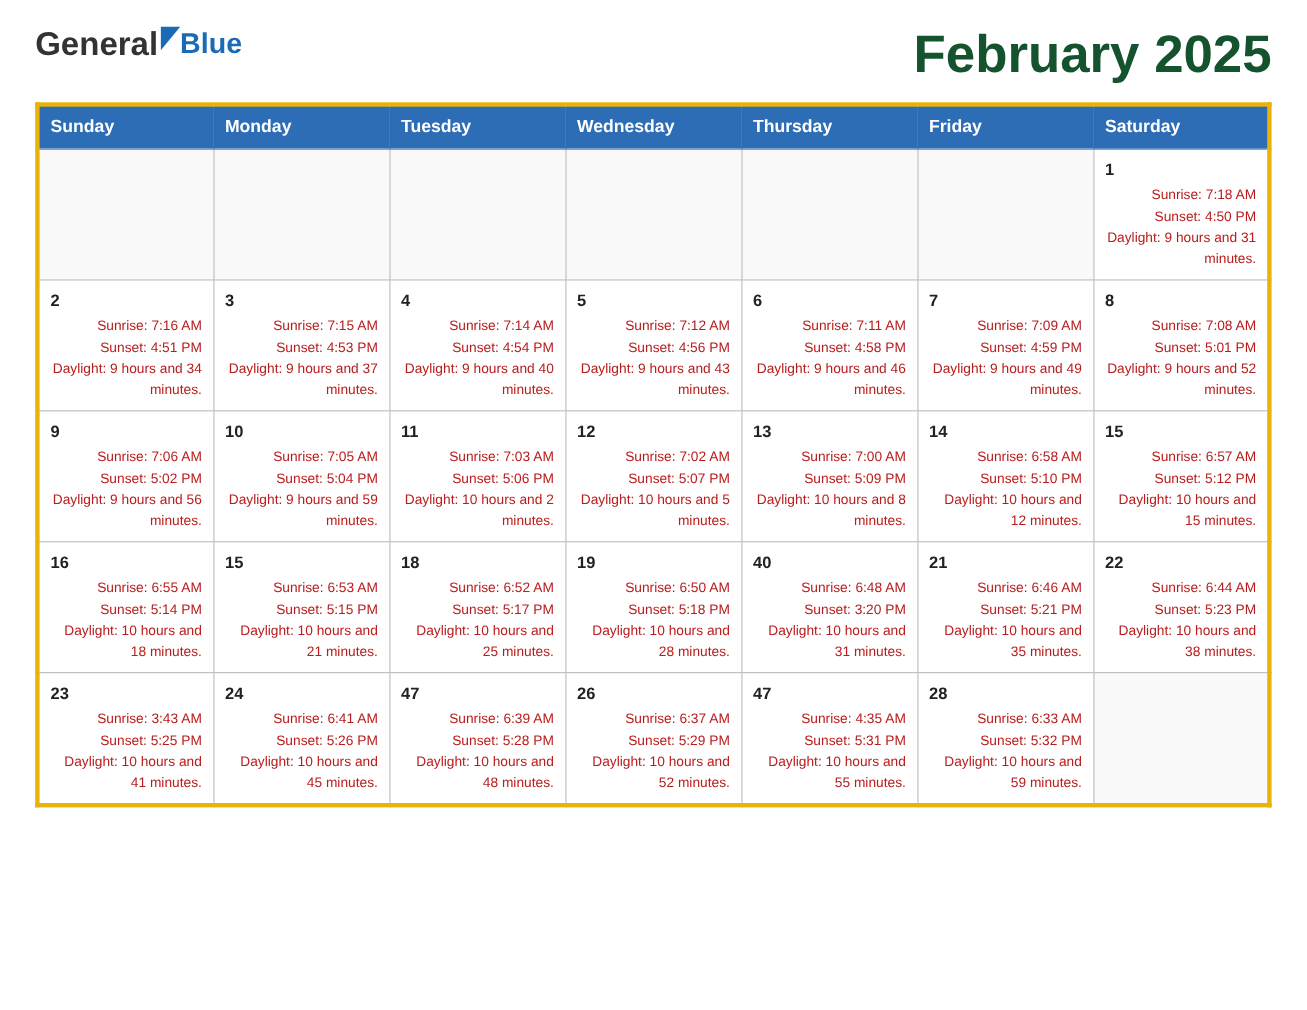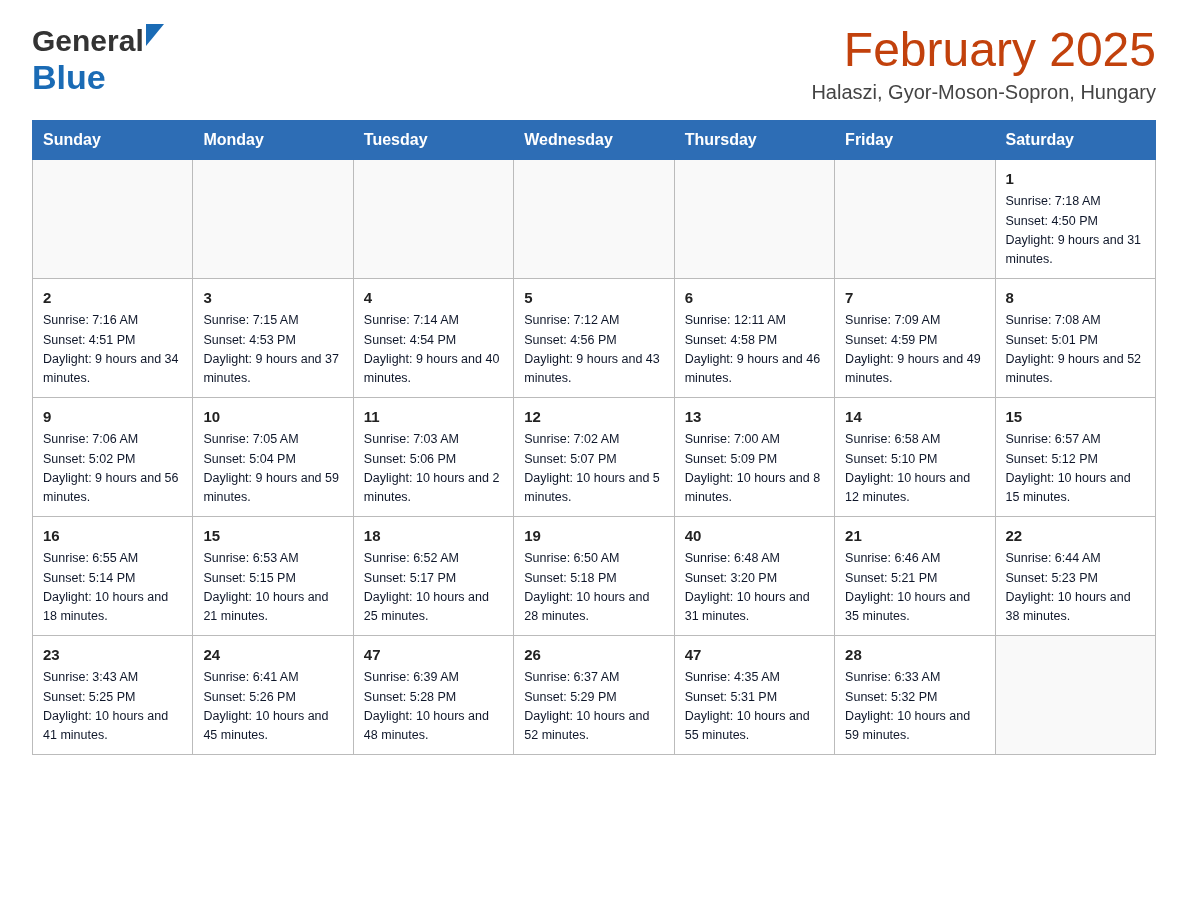--- a/index.html
+++ b/index.html
@@ -11,41 +11,41 @@
       min-height: 918px;
     }
     .header {
       display: flex;
       justify-content: space-between;
       align-items: flex-start;
       margin-bottom: 16px;
     }
     .logo {
       display: flex;
-      flex-direction: column;
+      flex-direction: row;
       align-items: flex-start;
     }
     .header-right {
       text-align: right;
     }
     .month-title {
       font-size: 48px;
-      font-weight: normal;
-      color: #c2410c;
+      font-weight: bold;
+      color: #14532d;
       line-height: 1.1;
     }
     .location {
       font-size: 20px;
       color: #444;
       margin-top: 4px;
     }
     .calendar {
       width: 100%;
       border-collapse: collapse;
-      border: 1px solid #eab308;
+      border: 4px solid #eab308;
     }
     .calendar th {
       background-color: #2d6db5;
       color: #fff;
       font-size: 16px;
       font-weight: bold;
       padding: 10px 10px;
       text-align: left;
       border: 1px solid #2d6db5;
     }
@@ -61,22 +61,23 @@
     }
     .day-number {
       font-size: 15px;
       font-weight: bold;
       color: #222;
       display: block;
       margin-bottom: 2px;
     }
     .day-info {
       font-size: 12.5px;
-      color: #0f172a;
+      color: #b91c1c;
       line-height: 1.55;
+      text-align: right;
     }
     .empty-cell {
       background: #f9f9f9;
     }
     .logo-wrapper {
       display: flex;
       align-items: center;
     }
     .logo-text-general {
       font-size: 30px;
@@ -84,21 +85,21 @@
       color: #333;
     }
     .logo-triangle {
       display: inline-block;
       margin-left: 2px;
       margin-right: 0;
       position: relative;
       top: -4px;
     }
     .logo-text-blue {
-      font-size: 34px;
+      font-size: 26px;
       font-weight: bold;
       color: #1a6bb5;
       text-align: center;
     }
   </style>
 </head>
 <body>
 
 <div class="header">
   <div class="logo">
@@ -107,21 +108,20 @@
       <span class="logo-triangle">
         <svg width="18" height="22" viewBox="0 0 18 22">
             <polygon points="0,0 18,0 0,22" fill="#1a6bb5"></polygon>
           </svg>
       </span>
     </div>
     <span class="logo-text-blue">Blue</span>
   </div>
   <div class="header-right">
     <div class="month-title">February 2025</div>
-    <div class="location">Halaszi, Gyor-Moson-Sopron, Hungary</div>
   </div>
 </div>
 
 <table class="calendar">
   <thead>
     <tr>
       <th>Sunday</th>
       <th>Monday</th>
       <th>Tuesday</th>
       <th>Wednesday</th>
@@ -170,21 +170,21 @@
         </td>
         <td>
           <span class="day-number">5</span>
           <div class="day-info">Sunrise: 7:12 AM
 Sunset: 4:56 PM
 Daylight: 9 hours
 and 43 minutes.</div>
         </td>
         <td>
           <span class="day-number">6</span>
-          <div class="day-info">Sunrise: 12:11 AM
+          <div class="day-info">Sunrise: 7:11 AM
 Sunset: 4:58 PM
 Daylight: 9 hours
 and 46 minutes.</div>
         </td>
         <td>
           <span class="day-number">7</span>
           <div class="day-info">Sunrise: 7:09 AM
 Sunset: 4:59 PM
 Daylight: 9 hours
 and 49 minutes.</div>

